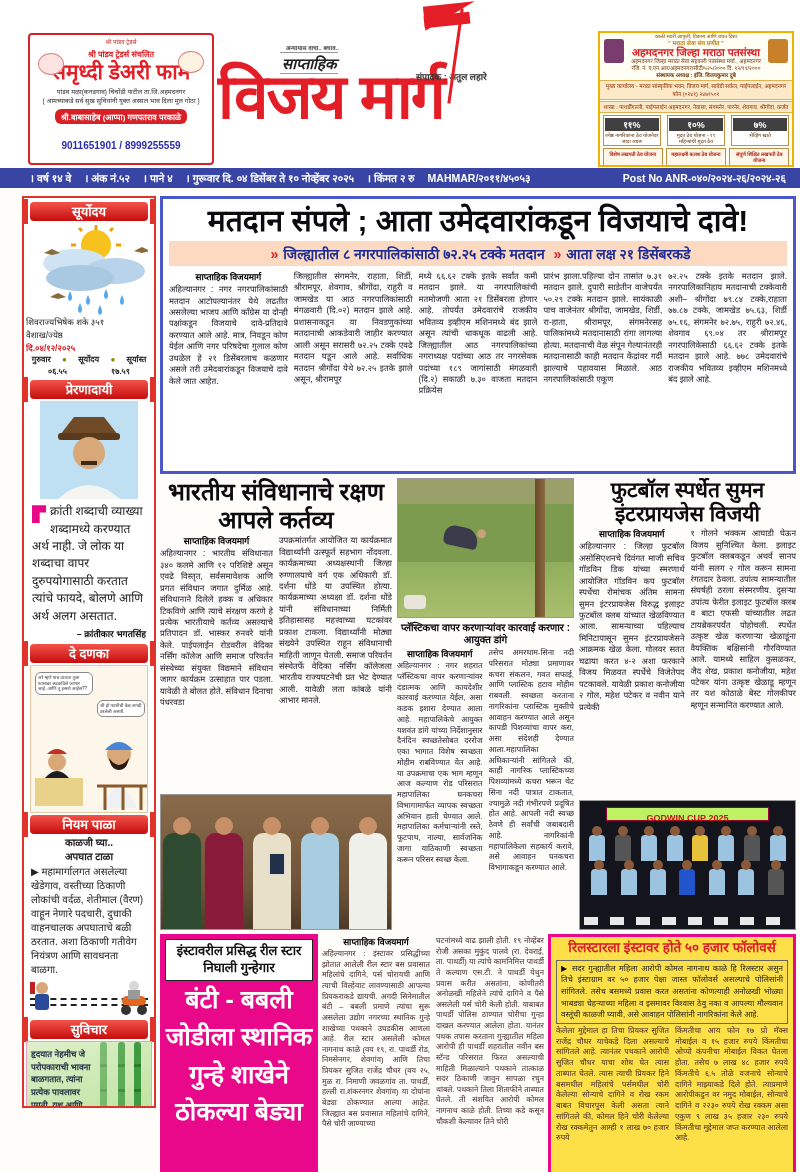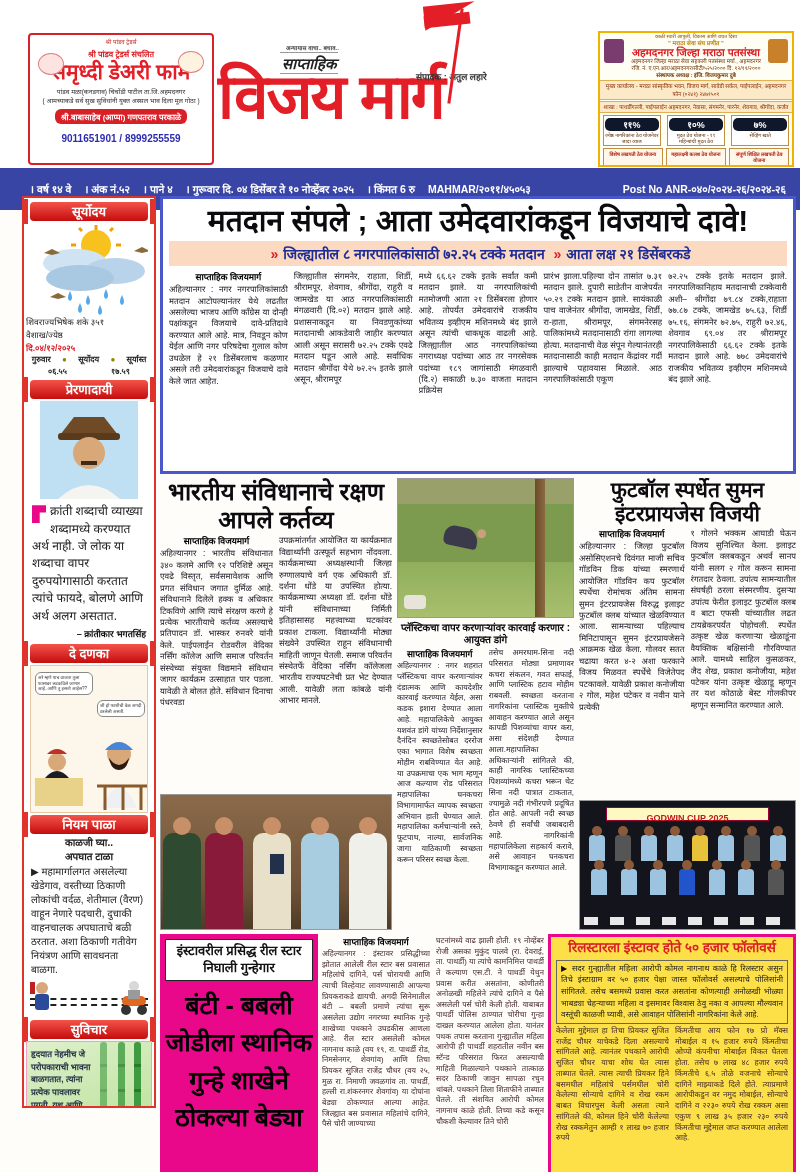--- a/index.html
+++ b/index.html
@@ -16,21 +16,21 @@
     position:absolute; left:28px; top:33px; width:186px; height:132px;
     border:2px solid #d92027; border-radius:4px; background:#fff;
     text-align:center; padding-top:3px; overflow:hidden;
   }
   .ad-left .tiny { font-size:6px; color:#c2261f; }
   .ad-left .small { font-size:8px; color:#d92027; font-weight:bold; margin-top:2px;}
   .ad-left .big { font-size:21px; font-weight:bold; color:#e41e26; line-height:1.05; margin-top:2px;}
   .ad-left .addr { font-size:6.5px; color:#333; margin-top:4px; line-height:1.4;}
   .ad-left .owner { display:inline-block; background:#d92027; color:#fff; font-size:8px; font-weight:bold;
     border-radius:6px; padding:2px 6px; margin-top:4px;}
-  .ad-left .ph { font-size:10px; font-weight:bold; color:#2b2bb0; margin-top:9px;}
+  .ad-left .ph { font-size:10px; font-weight:bold; color:#2b2bb0; margin-top:16px;}
   .logo-dot { position:absolute; width:26px; height:22px; border:1px solid #e08080; border-radius:50%; background:#fde4e2; }
   .logo-dot.l { left:8px; top:18px; }
   .logo-dot.r { right:8px; top:16px; background:#fdf3e0; }
   .cow { font-size:9px; color:#7a4a1f; line-height:22px;}
   .masthead { position:absolute; left:218px; top:36px; width:372px; height:128px; }
   .masthead .tagline { position:absolute; left:68px; top:8px; font-size:6px; color:#444; font-weight:bold;}
   .masthead .weekly { position:absolute; left:62px; top:16px; font-size:15px; color:#222; font-weight:bold;
     border:1px solid #999; border-style:solid none; padding:0 2px;font-style:italic;}
   .masthead .vtitle { position:absolute; left:0px; top:30px; width:372px; font-size:62px; line-height:1.0;
     font-weight:bold; color:#e41e26; white-space:nowrap; letter-spacing:-2px;}
@@ -43,28 +43,28 @@
     position:absolute; left:598px; top:31px; width:196px; height:136px;
     border:2px solid #f0b400; background:#fffef4; overflow:hidden; text-align:center;
   }
   .ad-right .t0 { font-size:5px; color:#884400; }
   .ad-right .t1 { font-size:6px; color:#b8860b; font-weight:bold;}
   .ad-right .t2 { font-size:10.5px; color:#d92027; font-weight:bold; line-height:1.05;}
   .ad-right .t3 { font-size:5.5px; color:#703000; line-height:1.25;}
   .ad-right .band { background:#fbe9c8; font-size:5.5px; color:#8a2b00; border-top:1px solid #e0b050; border-bottom:1px solid #e0b050; padding:1px 2px; margin-top:1px;}
   .ad-right .rates { display:flex; justify-content:space-between; padding:2px 3px; }
   .rate-box { width:31%; border:1px solid #c09040; background:#fff; font-size:5px; color:#5a2b00; padding:1px;}
-  .rate-box b { display:block; font-size:9px; color:#fff; background:#0f172a; border-radius:5px; margin:1px 0; }
+  .rate-box b { display:block; font-size:9px; color:#fff; background:#404040; border-radius:0; margin:1px 0; }
   .ad-right .schemes { display:flex; justify-content:space-between; padding:0 3px 2px; }
   .scheme { width:32%; border:1px solid #c09040; background:#fff7ea; font-size:5px; color:#b02010; font-weight:bold; padding:2px 1px;}
   .mini-portrait { position:absolute; width:20px; height:24px; border-radius:3px; }
   .mini-portrait.l { left:4px; top:6px; background:#7a3b6e; }
   .mini-portrait.r { right:4px; top:6px; background:#c8812a; }
   
-  .info-bar { position:absolute; left:0; top:168px; width:800px; height:42px; background:#3845a5;
+  .info-bar { position:absolute; left:0; top:168px; width:800px; height:20px; background:#3845a5;
     color:#fff; font-size:10.5px; font-weight:bold; display:flex; align-items:center; gap:13px;
     padding:0 14px 0 30px; white-space:nowrap; overflow:hidden;}
   .info-bar .postno { margin-left:auto; }
   
   .sidebar { position:absolute; left:22px; top:196px; width:134px; height:912px;
     border:2px solid #e0332c; background:#fff; overflow:hidden; padding:2px;}
   .sb-head { position:relative; margin:2px 4px; height:19px; background:linear-gradient(#f4534a,#c40d0d);
     border-radius:4px; color:#fff; font-weight:bold; font-size:13px; text-align:center; line-height:19px;}
   .sb-head::before, .sb-head::after { content:""; position:absolute; top:-3px; width:5px; height:25px; background:#e0332c;}
   .sb-head::before { left:-7px; } .sb-head::after { right:-7px; }
@@ -110,32 +110,32 @@
   .photo-field { height:140px; background:linear-gradient(#9aa06a 0 18%, #7d9b4f 18% 60%, #8fae5b 60%, #a8bf6e); }
   .pole { position:absolute; right:28px; top:0; width:10px; height:100%; background:linear-gradient(90deg,#6b4a2a,#8a6a40); }
   .worker { position:absolute; left:46px; top:48px; width:34px; height:20px; background:#3a3a4a; border-radius:10px 14px 4px 6px; transform:rotate(12deg);}
   .worker::after { content:""; position:absolute; right:-7px; top:-2px; width:9px; height:9px; background:#caa07a; border-radius:50%;}
   .sack { position:absolute; left:6px; bottom:8px; width:22px; height:14px; background:#e8e4da; border-radius:4px;}
   .photo-book { height:136px; margin-top:auto; background:linear-gradient(#8a6a4a,#6e5238 70%,#4e3a26); }
   .person { position:absolute; bottom:0; width:38px; height:96px; border-radius:10px 10px 0 0;}
   .person::before { content:""; position:absolute; left:50%; top:-16px; transform:translateX(-50%); width:18px; height:18px; border-radius:50%; background:#c89068;}
   .bookrect { position:absolute; left:108px; top:58px; width:16px; height:22px; background:#22304a; border:1px solid #ddd;}
   .photo-team { height:130px; margin-top:2px; background:#14141c; }
-  .team-banner { position:absolute; left:12%; top:6px; width:76%; height:14px; background:#fef9c3; border:1px solid #903; color:#c01818; font-weight:bold; font-size:9px; text-align:center; line-height:20px;}
+  .team-banner { position:absolute; left:12%; top:6px; width:76%; height:14px; background:#bef264; border:1px solid #903; color:#c01818; font-weight:bold; font-size:9px; text-align:center; line-height:20px;}
   .jersey-row { position:absolute; left:2%; width:96%; display:flex; justify-content:space-around; }
   .jersey { width:16px; height:26px; background:#9cc4e0; border-radius:4px 4px 0 0; position:relative;}
   .jersey::before { content:""; position:absolute; left:50%; top:-9px; transform:translateX(-50%); width:10px; height:10px; border-radius:50%; background:#8a5a3a;}
   .jersey.alt { background:#2255cc; } .jersey.alt2 { background:#e8c23a; } .jersey.alt3 { background:#555; }
   .shorts-row { position:absolute; left:2%; bottom:4px; width:96%; height:8px;
     background:repeating-linear-gradient(90deg,#e8e8e8 0 14px,transparent 14px 26px);}
   
   .bottom { display:flex; gap:4px; margin-top:4px; height:256px; }
   .magenta-box { width:158px; background:#e9088a; padding:5px; overflow:hidden;}
   .kicker-box { background:#fff; border:1px solid #222; font-size:13px; font-weight:bold; color:#111; text-align:center; padding:3px 2px; line-height:1.3;}
-  .bigwhite { color:#000000; font-weight:bold; font-size:25px; text-align:center; line-height:1.5; margin-top:6px;}
+  .bigwhite { color:#ffffff; font-weight:bold; font-size:25px; text-align:center; line-height:1.5; }
   .bcol-mid { width:222px; overflow:hidden; }
   .bcol-mid .cols2 { height:238px; }
   .followers-box { flex:1; border:3px solid #e9088a; background:#fde047; padding:3px 5px; overflow:hidden;}
   .followers-hl { color:#d92027; font-weight:bold; font-size:13.5px; text-align:center; line-height:1.25;}
   .followers-note { border:1px solid #666; font-size:8px; line-height:1.45; padding:2px 4px; margin-top:3px; color:#222; text-align:justify;}
   .followers-note .tri { color:#111; }
   .ncol.brown { color:#43282a; }
 </style>
 </head>
 <body>
@@ -197,21 +197,21 @@
         <div class="scheme">संपूर्ण शिक्षित लखपती ठेव योजना</div>
       </div>
     </div>
   </div>
 
   <div class="info-bar">
     <span>।  वर्ष १४ वे</span>
     <span>।  अंक नं.५२</span>
     <span>।  पाने ४</span>
     <span>।  गुरूवार दि. ०४ डिसेंबर ते १० नोव्हेंबर २०२५</span>
-    <span>।  किंमत 6 रु</span>
+    <span>।  किंमत २ रु</span>
     <span>MAHMAR/२०११/४५०५३</span>
     <span class="postno">Post No ANR-०४०/२०२४-२६/२०२४-२६</span>
   </div>
 
   <aside class="sidebar">
 
     <div class="sb-head">सूर्योदय</div>
     <div class="sb-ill" style="height:92px;">
       <svg width="126" height="92" viewBox="0 0 126 92">
         <circle cx="66" cy="22" r="15" fill="#f7c21e"></circle>

